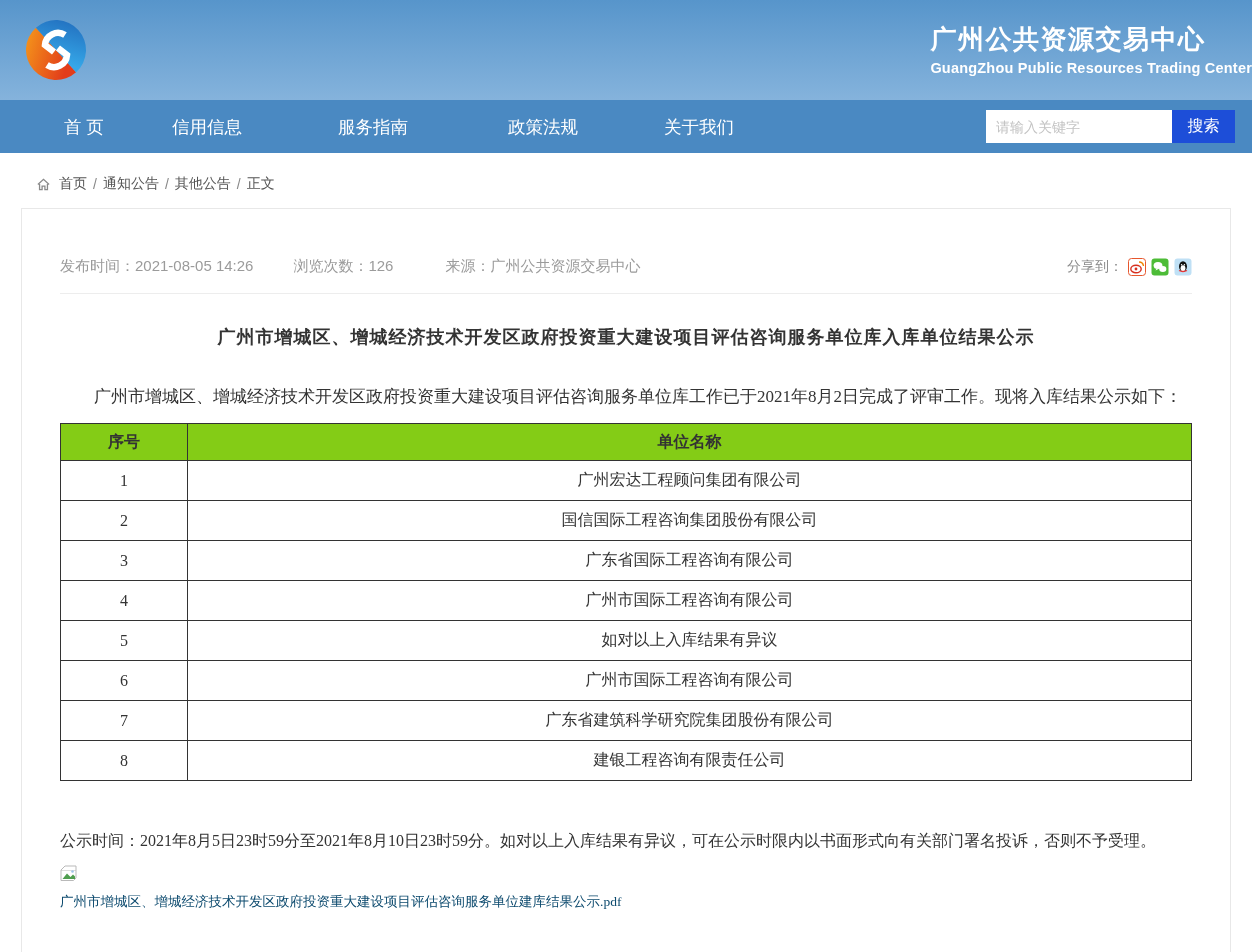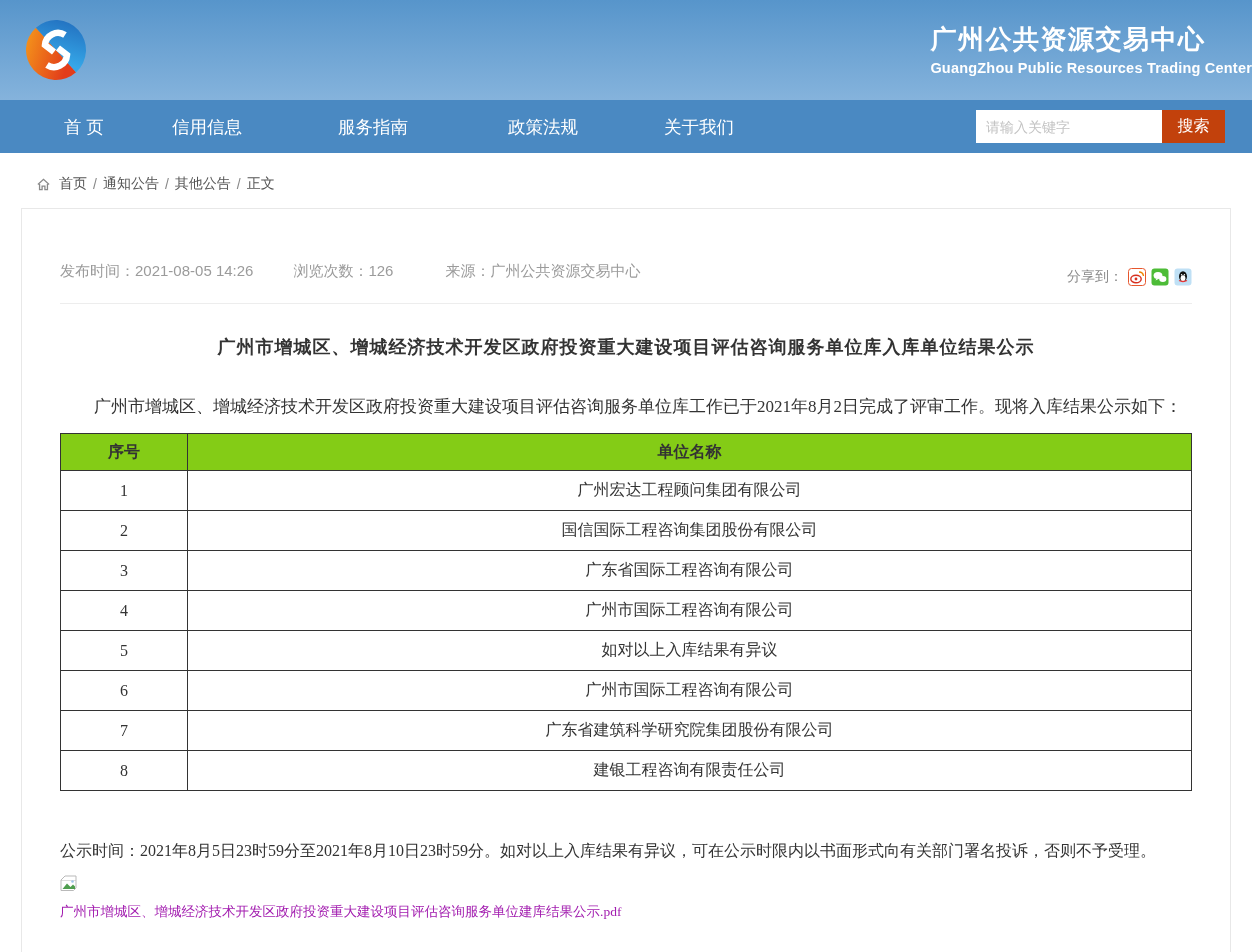--- a/index.html
+++ b/index.html
@@ -15,65 +15,65 @@
   .site-subtitle { font-size:14.5px; font-weight:bold; margin-top:4px; letter-spacing:.2px; }
 
   
   .nav { height:53px; background:#4a89c2; display:flex; align-items:center;
          padding-left:64px; position:relative; }
   .nav-item { color:#ffffff; font-size:17.5px; text-decoration:none; cursor:pointer; white-space:nowrap; }
   .nav-item:nth-of-type(1){ margin-right:68px; }
   .nav-item:nth-of-type(2){ margin-right:96px; }
   .nav-item:nth-of-type(3){ margin-right:100px; }
   .nav-item:nth-of-type(4){ margin-right:86px; }
-  .search-box { position:absolute; right:27px; top:10px; display:flex; height:21px;margin-left:36px; }
+  .search-box { position:absolute; right:17px; top:10px; display:flex; height:21px;margin-left:36px; }
   .search-input { width:186px; height:33px; border:none; outline:none; padding:0 10px;
                   font-size:14px; color:#333; background:#fff; }
   .search-input::placeholder { color:#c3c3c3; }
-  .search-btn { width:63px; height:33px; border:none; background:#c2410c; color:#fff;
+  .search-btn { width:63px; height:33px; border:none; background:#1d4ed8; color:#fff;
                 font-size:16px; cursor:pointer; }
 
   
   .breadcrumb { padding:22px 0 15px 36px; font-size:14px; color:#555;
                 display:flex; align-items:center; gap:6px; }
   .breadcrumb a { color:#555; text-decoration:none; cursor:pointer; }
   .crumb-sep { color:#888; }
   .home-icon { width:15px; height:15px; display:inline-block; margin-right:2px; }
 
   
   .panel { margin:0 21px; border:1px solid #e8e8e8; background:#fff;
            padding:0 38px 60px 38px; height:760px; }
 
   .serif { font-family:"Liberation Serif","DejaVu Serif",serif; }
 
   .meta-row { margin-top:48px; display:flex; align-items:center;
               font-size:15px; color:#9b9b9b; }
   .meta-views { margin-left:40px; }
   .meta-source { margin-left:52px; }
   .share { margin-left:auto; display:flex; align-items:flex-start; gap:5px;
-           font-size:14px; color:#8a8a8a;margin-top:11px; }
+           font-size:14px; color:#8a8a8a; }
   .share-icon { width:18px; height:18px; display:inline-block; cursor:pointer; }
 
   .meta-divider { border:none; border-top:1px solid #ededed; margin-top:17px; }
 
   .article-title { margin-top:31px; text-align:center; font-size:18px; font-weight:bold;
                    color:#333; letter-spacing:1px; }
   .article-intro { margin-top:38px; font-size:17px; color:#333; text-indent:2em;
                    line-height:1.2; }
 
   table.results { width:100%; margin-top:16px; border-collapse:collapse; }
   table.results th, table.results td { border:1px solid #333; text-align:center; }
   table.results th { height:37px; font-size:16px; font-weight:bold; color:#333; background:#84cc16; }
   table.results td { height:40px; font-size:16px; color:#333; }
   td.idx { width:127px; font-size:14px; color:#555; }
 
   .notice-par { margin-top:50px; font-size:16px; color:#333; line-height:1.3; }
   .broken-img { display:block; margin-top:13px; width:17px; height:17px; }
   .attachment-link { display:inline-block; margin-top:11px; font-size:13.5px;
-                     color:#a21caf; text-decoration:none; cursor:pointer; }
+                     color:#0c4a6e; text-decoration:none; cursor:pointer; }
 </style>
 </head>
 <body>
 
 <div class="page">
 
   <div class="banner">
     <span class="logo">
       <svg viewBox="0 0 64 64" width="64" height="64">
         <defs>

